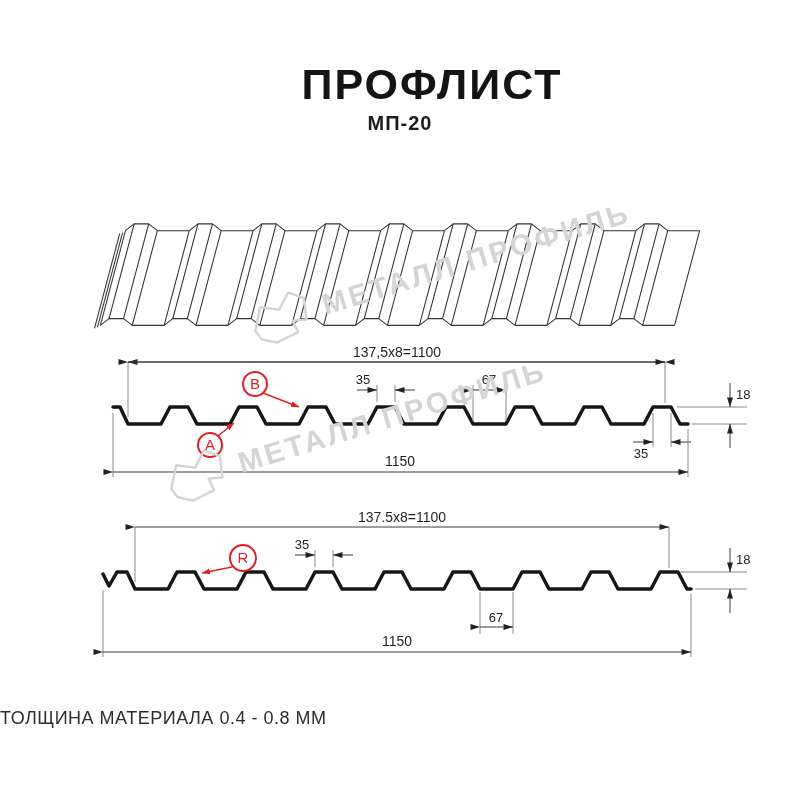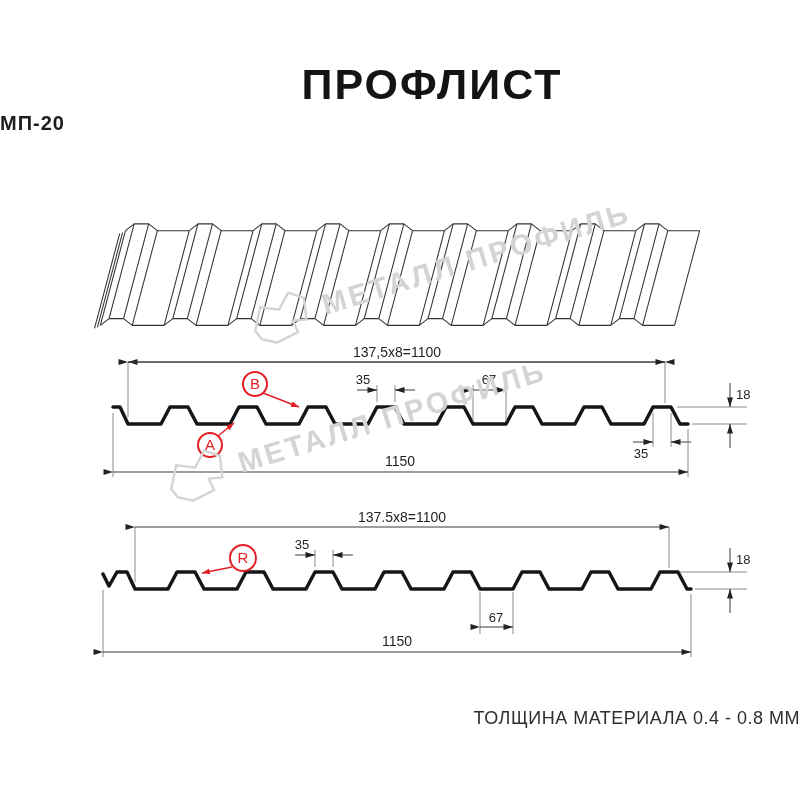--- a/index.html
+++ b/index.html
@@ -5,25 +5,25 @@
   html,body{margin:0;padding:0;}
   body{
     width:800px;height:800px;position:relative;background:#ffffff;overflow:hidden;
     font-family:"Liberation Sans", sans-serif;
   }
   .title{
     position:absolute;top:60px;left:0;width:800px;text-align:center;
     font-size:43px;font-weight:800;letter-spacing:2px;color:#141414;padding-left:32px;
   }
   .subtitle{
-    position:absolute;top:112px;left:0;width:800px;text-align:left;
+    position:absolute;top:112px;left:0;width:800px;text-align:center;
     font-size:20px;font-weight:600;letter-spacing:1px;color:#1d1d1d;
   }
   .footer-note{
-    position:absolute;top:708px;left:0;width:800px;text-align:right;
+    position:absolute;top:708px;left:0;width:800px;text-align:left;
     font-size:18px;font-weight:500;letter-spacing:0.5px;color:#2e2e2e;
   }
   .sketch{position:absolute;left:90px;top:192px;}
   .diagram{position:absolute;}
   #diagram1{left:75px;top:347px;}
   #diagram2{left:75px;top:512px;}
   .wm{
     position:absolute;display:flex;align-items:center;gap:12px;
     transform:rotate(-17deg);transform-origin:left center;
     color:#d4d4d4;font-size:29px;font-weight:bold;letter-spacing:3px;white-space:nowrap;

